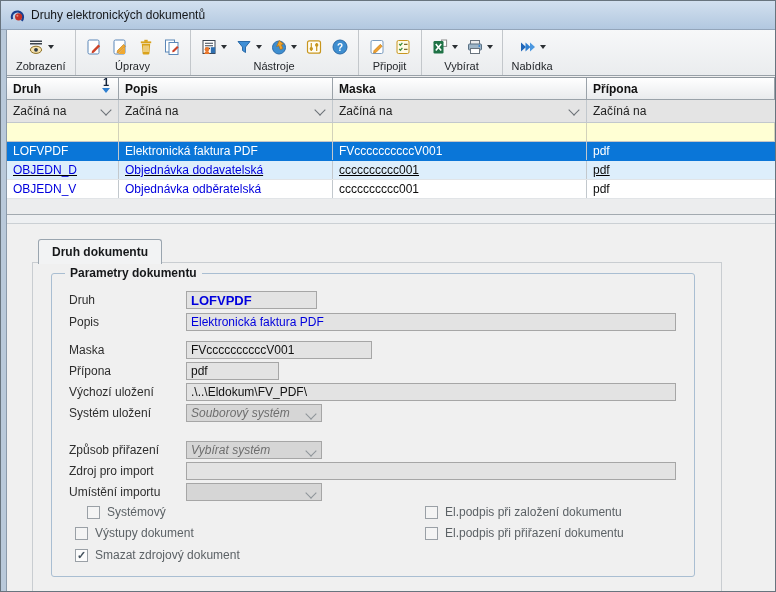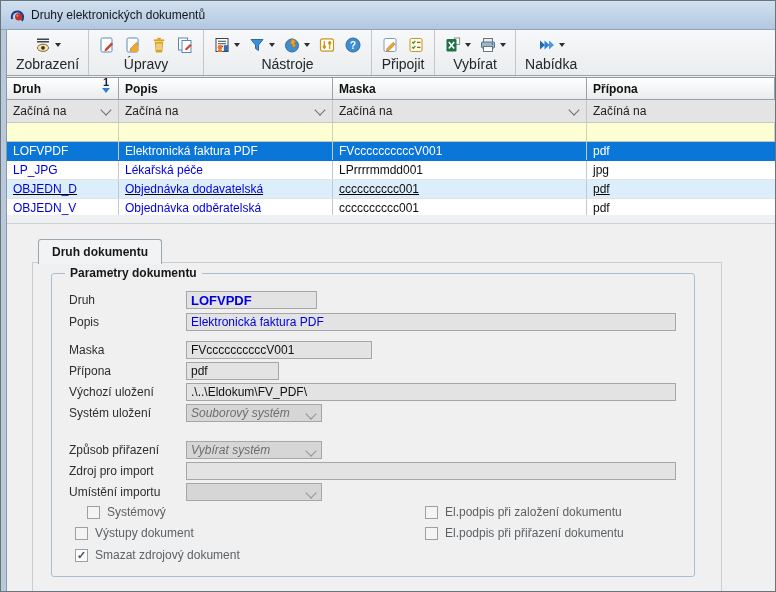--- a/index.html
+++ b/index.html
@@ -18,21 +18,21 @@
 
   
   .toolbar{position:absolute;top:29px;left:6px;right:0;height:46px;box-sizing:border-box;
     background:linear-gradient(#f7f8f9,#eaecee);border-bottom:1px solid #99a1a8;display:flex;}
   .tb-group{display:flex;flex-direction:column;align-items:center;padding:4px 9px 1px;}
   .tb-group + .tb-group{border-left:1px solid #c3c7cb;}
   .tb-icons{flex:1;display:flex;align-items:center;gap:8px;}
   .tb-btn{display:flex;align-items:center;gap:3px;cursor:default;}
   .tb-btn svg{width:18px;height:18px;display:block;}
   .dd-arrow{width:0;height:0;border-left:3.5px solid transparent;border-right:3.5px solid transparent;border-top:4px solid #2b2f33;}
-  .tb-label{font-size:14px;color:#23262a;padding:1px 0 2px;text-align:center;}
+  .tb-label{font-size:11px;color:#23262a;padding:1px 0 2px;text-align:center;}
 
   
   .grid{position:absolute;top:76px;left:6px;right:0;height:138px;background:#ecedee;
     border-top:1px solid #8f979e;border-bottom:1px solid #a3aab0;box-sizing:border-box;
     display:flex;flex-direction:column;font-size:12px;}
   .g-row{display:flex;flex:0 0 auto;}
   .g-cell{box-sizing:border-box;padding:0 6px;display:flex;align-items:center;
     border-right:1px solid #c2c8cd;overflow:hidden;white-space:nowrap;position:relative;}
   .c0{width:112px;}.c1{width:214px;}.c2{width:254px;}.c3{flex:1;border-right:none;}
   .g-head{height:21px;background:linear-gradient(#ffffff,#e9ebed);border-bottom:1px solid #9aa2a9;font-weight:bold;color:#111;}
@@ -289,26 +289,20 @@
         <div class="g-cell c2"></div>
         <div class="g-cell c3"></div>
     </div>
 
     <div class="g-row g-data selected">
       <div class="g-cell c0 t-blue">LOFVPDF</div>
       <div class="g-cell c1 t-blue">Elektronická faktura PDF</div>
       <div class="g-cell c2 t-black">FVccccccccccV001</div>
       <div class="g-cell c3 t-black">pdf</div>
     </div>
-    <div class="g-row g-data">
-      <div class="g-cell c0 t-blue">LP_JPG</div>
-      <div class="g-cell c1 t-blue">Lékařská péče</div>
-      <div class="g-cell c2 t-black">LPrrrrmmdd001</div>
-      <div class="g-cell c3 t-black">jpg</div>
-    </div>
     <div class="g-row g-data alt">
       <div class="g-cell c0 t-blue">OBJEDN_D</div>
       <div class="g-cell c1 t-blue">Objednávka dodavatelská</div>
       <div class="g-cell c2 t-black">cccccccccc001</div>
       <div class="g-cell c3 t-black">pdf</div>
     </div>
     <div class="g-row g-data">
       <div class="g-cell c0 t-blue">OBJEDN_V</div>
       <div class="g-cell c1 t-blue">Objednávka odběratelská</div>
       <div class="g-cell c2 t-black">cccccccccc001</div>

